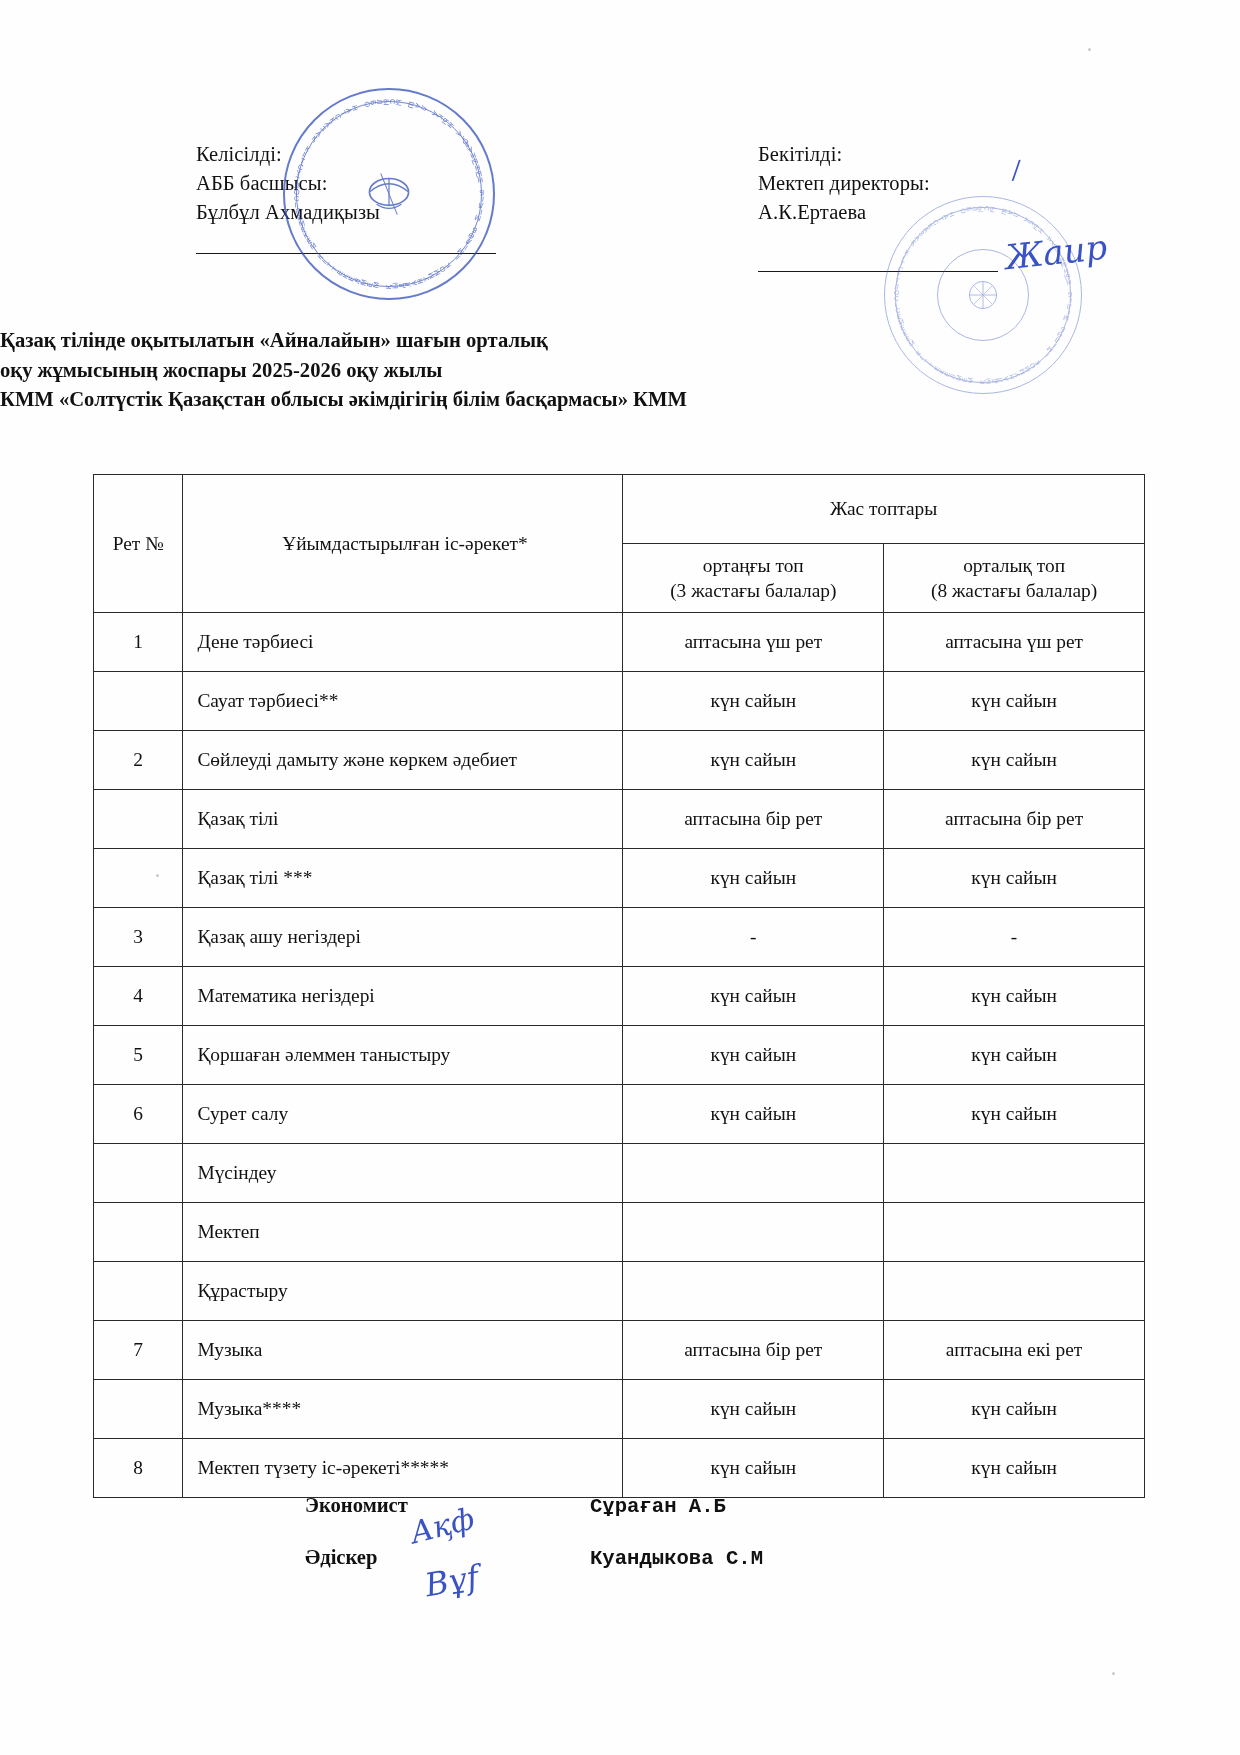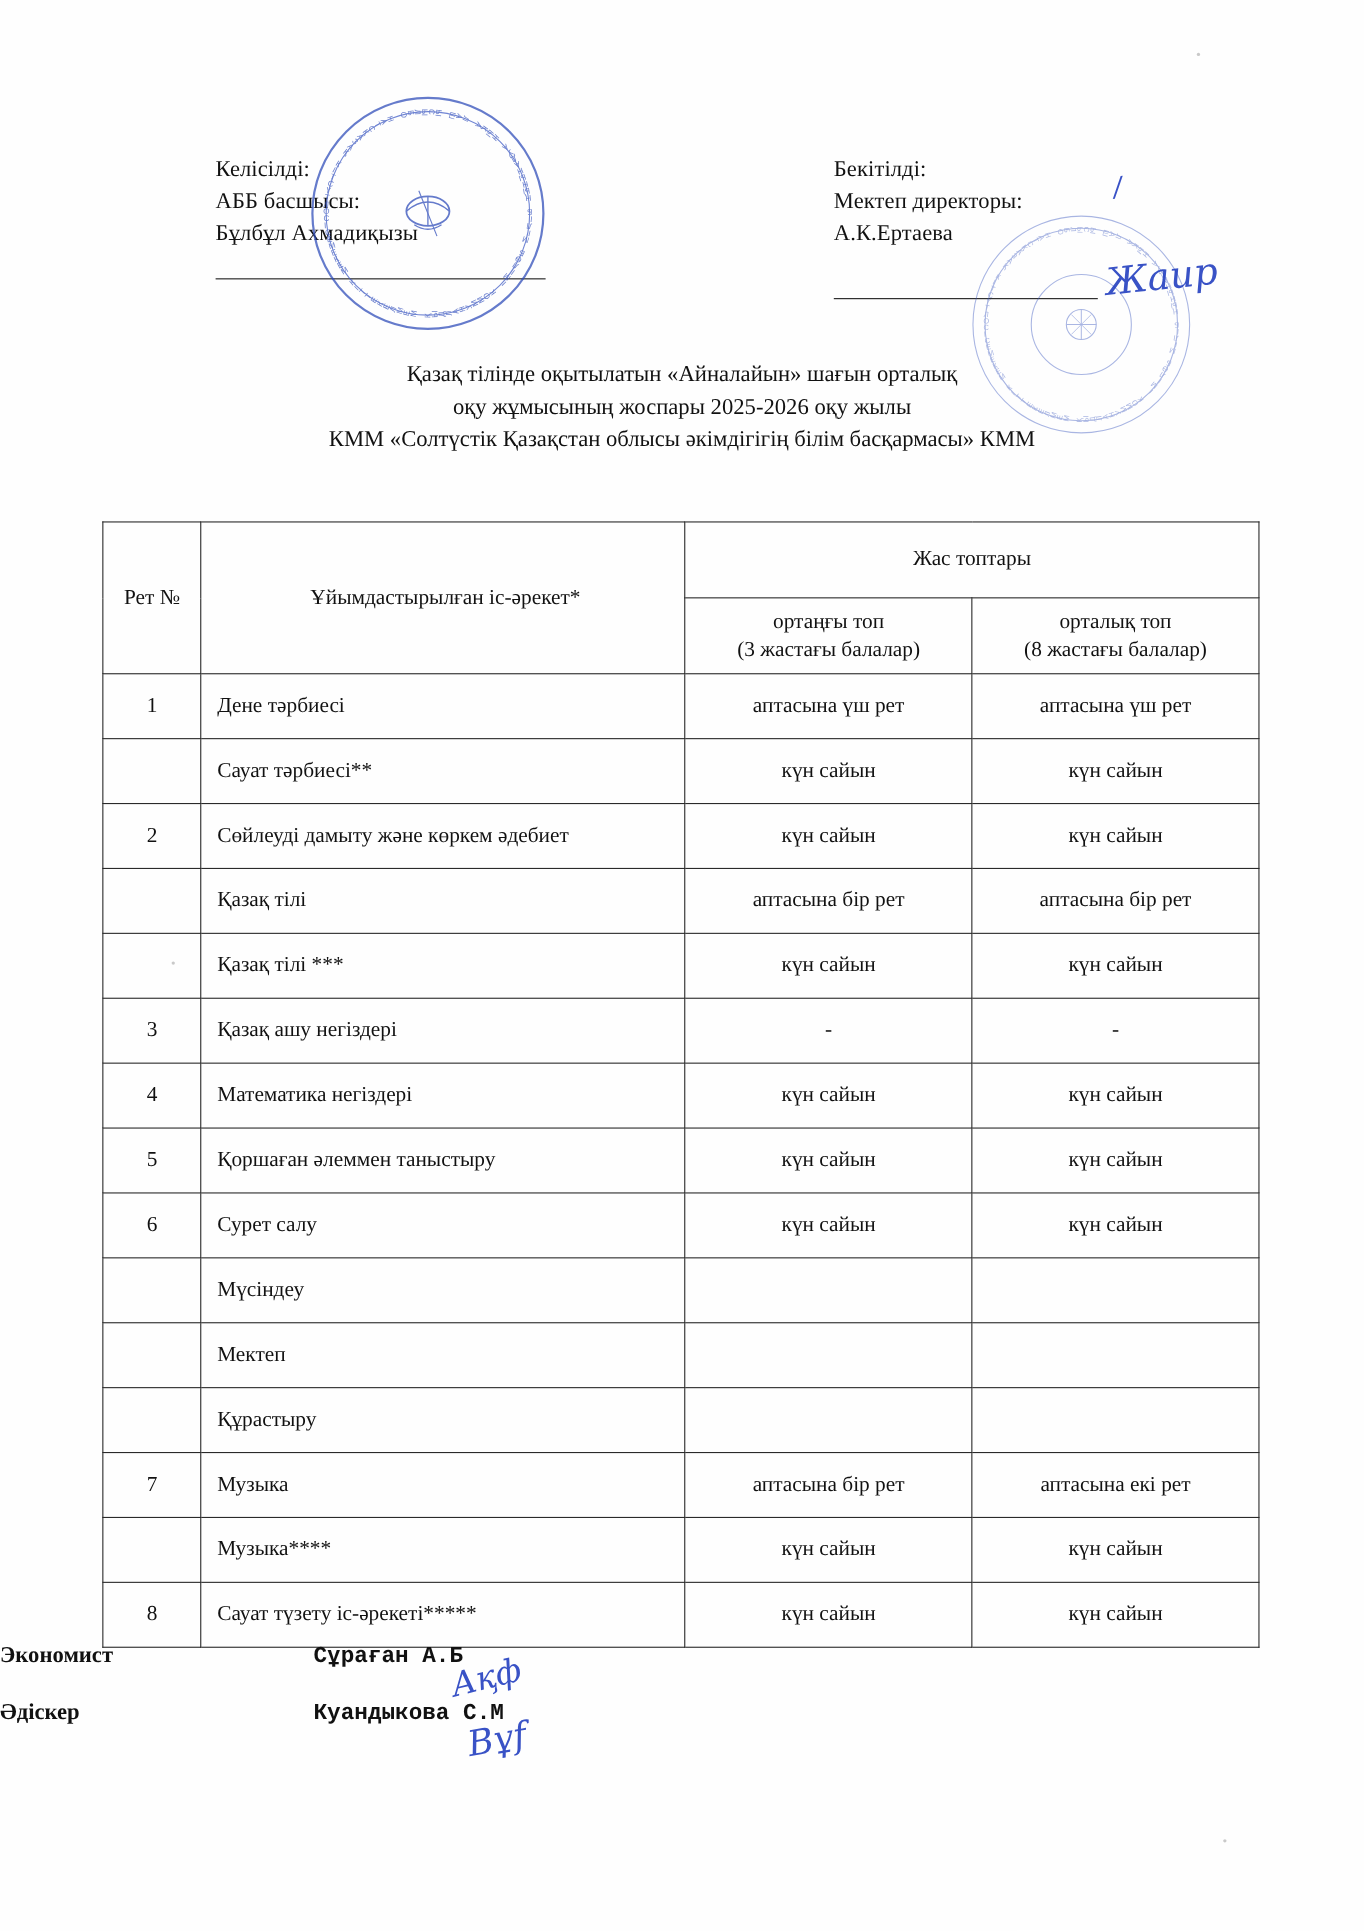--- a/index.html
+++ b/index.html
@@ -169,22 +169,22 @@
     font-size: 32px;
     transform: rotate(-10deg);
   }
 
   
   .title-block {
     position: absolute;
     top: 326px;
     left: 0;
     width: 100%;
-    text-align: center;
-    font-weight: normal;
+    text-align: left;
+    font-weight: bold;
     font-size: 20.6px;
     line-height: 29.5px;
   }
   .title-block div {
     white-space: nowrap;
   }
 
   
   table.plan {
     position: absolute;
@@ -229,20 +229,21 @@
     position: absolute;
     top: 1494px;
     left: 0;
     width: 100%;
     font-weight: bold;
     font-size: 20.6px;
   }
   .footer-row {
     display: flex;
     align-items: baseline;
+    margin-left: 305px;
     height: 52px;
   }
   .footer-label { width: 170px; }
   .footer-name { margin-left: 115px; font-family: Liberation Mono, monospace; }
 
   .speck {
     position: absolute;
     background: #8a8a8a;
     border-radius: 50%;
     opacity: .45;
@@ -579,21 +580,21 @@
           <td class="c-sen">аптасына екі рет</td>
         </tr>
         <tr class="body-row">
           <td class="c-num"></td>
           <td class="c-act">Музыка****</td>
           <td class="c-mid">күн сайын</td>
           <td class="c-sen">күн сайын</td>
         </tr>
         <tr class="body-row">
           <td class="c-num">8</td>
-          <td class="c-act">Сауат түзету іс-әрекеті*****</td>
+          <td class="c-act">Мектеп түзету іс-әрекеті*****</td>
           <td class="c-mid">күн сайын</td>
           <td class="c-sen">күн сайын</td>
         </tr>
       </tbody>
   </table>
 
   <div class="footer">
     <div class="footer-row">
       <div class="footer-label">Экономист</div>
       <div class="footer-name">Сұраған А.Б</div>

